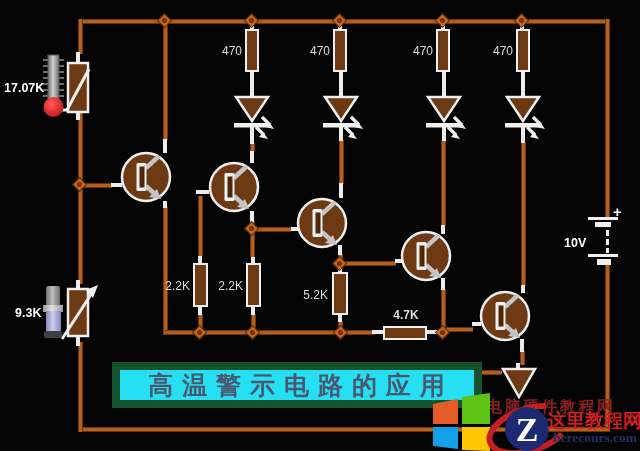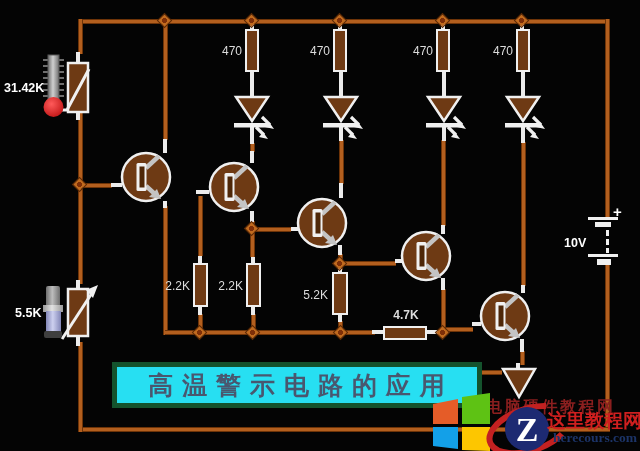--- a/index.html
+++ b/index.html
@@ -10,21 +10,21 @@
   .wire.v{width:5px;border-left:1px solid #6e3408;border-right:1px solid #6e3408;box-sizing:border-box;}
   .lead{position:absolute;background:#ececec;z-index:2;}
   .dia{position:absolute;width:11px;height:11px;z-index:3;transform:rotate(45deg);
        background:radial-gradient(circle,#7e2f08 0 2.5px,#c06a1e 2.6px);border:1px solid #5c2a06;box-sizing:border-box;}
   .comp{position:absolute;z-index:4;}
   .resv{background:#6e3a14;border:2px solid #f0f0f0;box-sizing:border-box;}
   .resh{background:#6e3a14;border:2px solid #f0f0f0;box-sizing:border-box;}
   .lbl{position:absolute;color:#dcdcdc;font-size:12px;z-index:5;white-space:nowrap;}
   .lblb{position:absolute;color:#fff;font-size:12.5px;font-weight:bold;z-index:5;white-space:nowrap;}
   #banner{position:absolute;left:112px;top:362px;width:370px;height:46px;z-index:6;
-          background:#27dff2;border:5px solid #14532d;box-sizing:border-box;
+          background:#27dff2;border:8px solid #14532d;box-sizing:border-box;
           display:flex;align-items:center;justify-content:center;}
   #banner .t{color:#49576f;font-size:25px;font-weight:bold;letter-spacing:1px;white-space:nowrap;}
   #watermark{position:absolute;left:486px;top:397px;z-index:7;color:#8b1f1f;font-size:16px;
              font-weight:bold;letter-spacing:2.5px;white-space:nowrap;}
   #sitename{position:absolute;left:547px;top:408px;z-index:9;color:#cf1f1f;font-size:19px;
             font-weight:bold;font-family:"Liberation Serif",serif;white-space:nowrap;}
   #siteurl{position:absolute;left:553px;top:430px;z-index:9;color:#1c3468;font-size:13.5px;
            font-weight:bold;font-family:"Liberation Serif",serif;white-space:nowrap;}
   svg{display:block;}
 </style>
@@ -267,22 +267,22 @@
   <div class="lblb" style="left:564px;top:236px;">10V</div>
 
   <div class="lbl" style="left:210px;top:44px;width:32px;text-align:right;">470</div>
   <div class="lbl" style="left:298px;top:44px;width:32px;text-align:right;">470</div>
   <div class="lbl" style="left:401px;top:44px;width:32px;text-align:right;">470</div>
   <div class="lbl" style="left:481px;top:44px;width:32px;text-align:right;">470</div>
   <div class="lbl" style="left:160px;top:279px;width:30px;text-align:right;">2.2K</div>
   <div class="lbl" style="left:213px;top:279px;width:30px;text-align:right;">2.2K</div>
   <div class="lbl" style="left:298px;top:288px;width:30px;text-align:right;">5.2K</div>
   <div class="lbl" style="left:388px;top:308px;width:36px;text-align:center;font-weight:bold;">4.7K</div>
-  <div class="lblb" style="left:4px;top:81px;">31.42K</div>
-  <div class="lblb" style="left:15px;top:306px;">5.5K</div>
+  <div class="lblb" style="left:4px;top:81px;">17.07K</div>
+  <div class="lblb" style="left:15px;top:306px;">9.3K</div>
 
   <div id="banner">
     <span class="t">高 温 警 示 电 路 的 应 用</span>
   </div>
 
   <div id="watermark">电脑硬件教程网</div>
 
   <svg class="comp" style="left:430px;top:391px;z-index:8;" width="62" height="60" viewBox="0 0 62 60">
     <polygon points="3,13 28,8 28,33 3,33" fill="#e55c28"></polygon>
     <polygon points="32,6 60,2 60,33 32,33" fill="#5ec214"></polygon>

